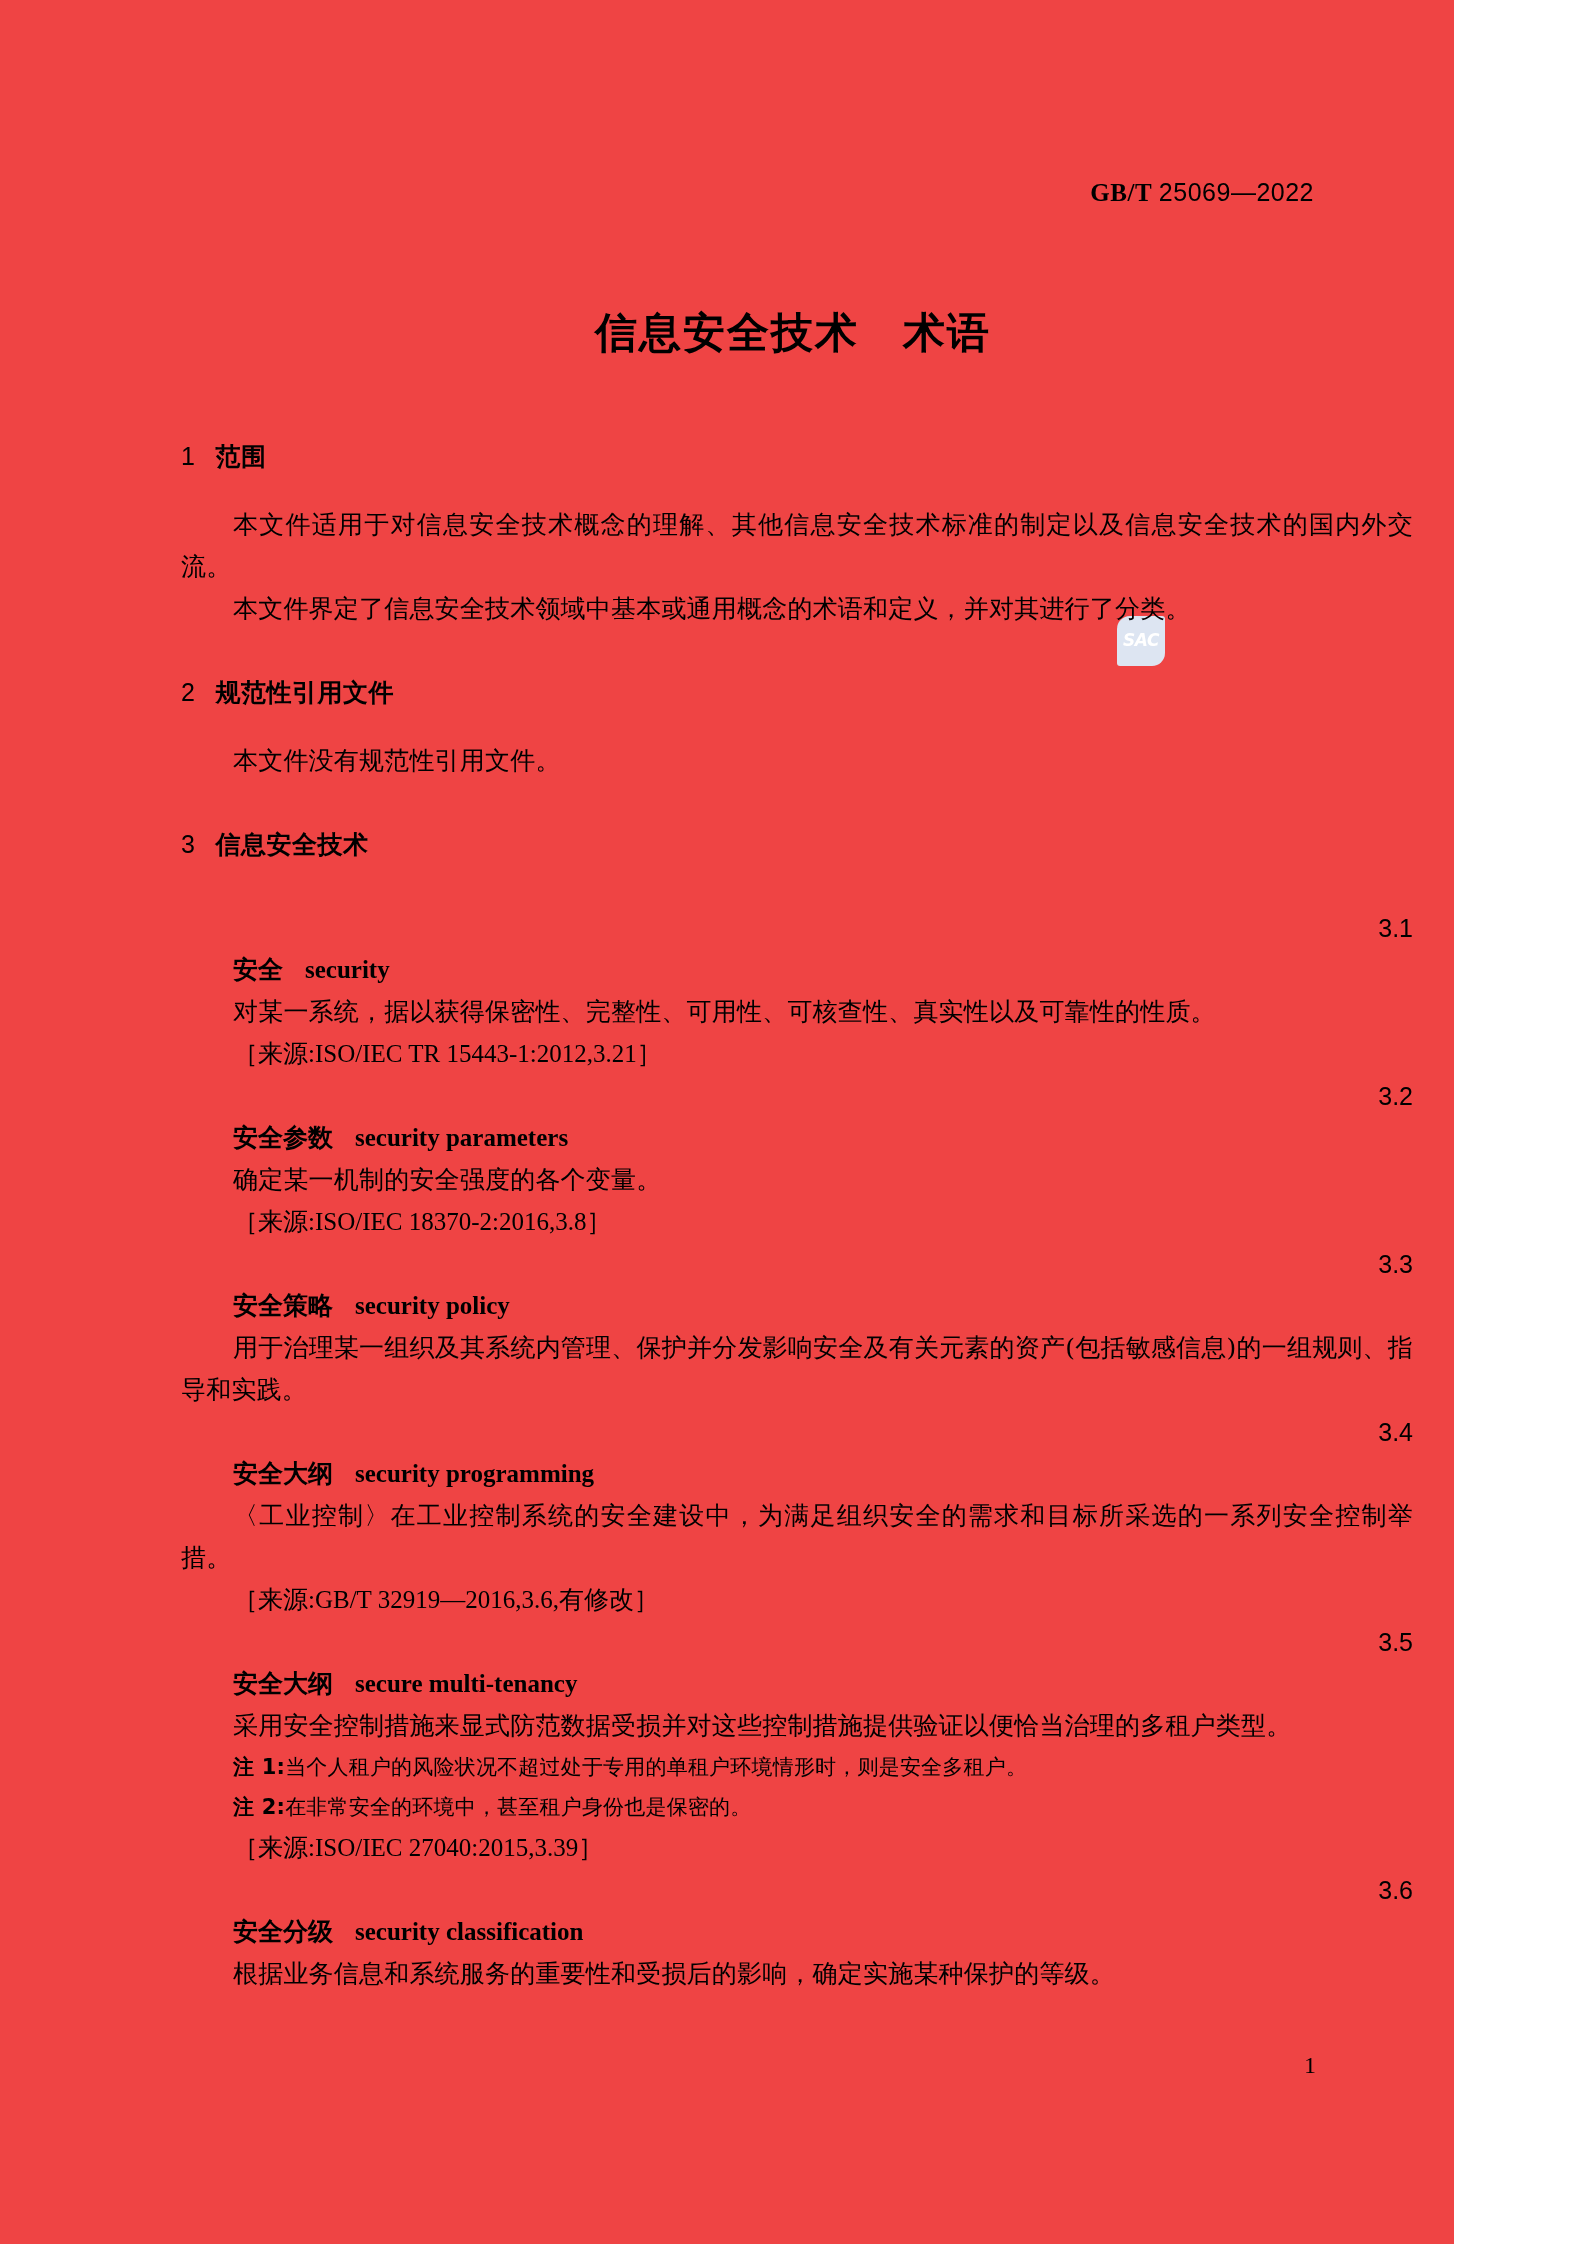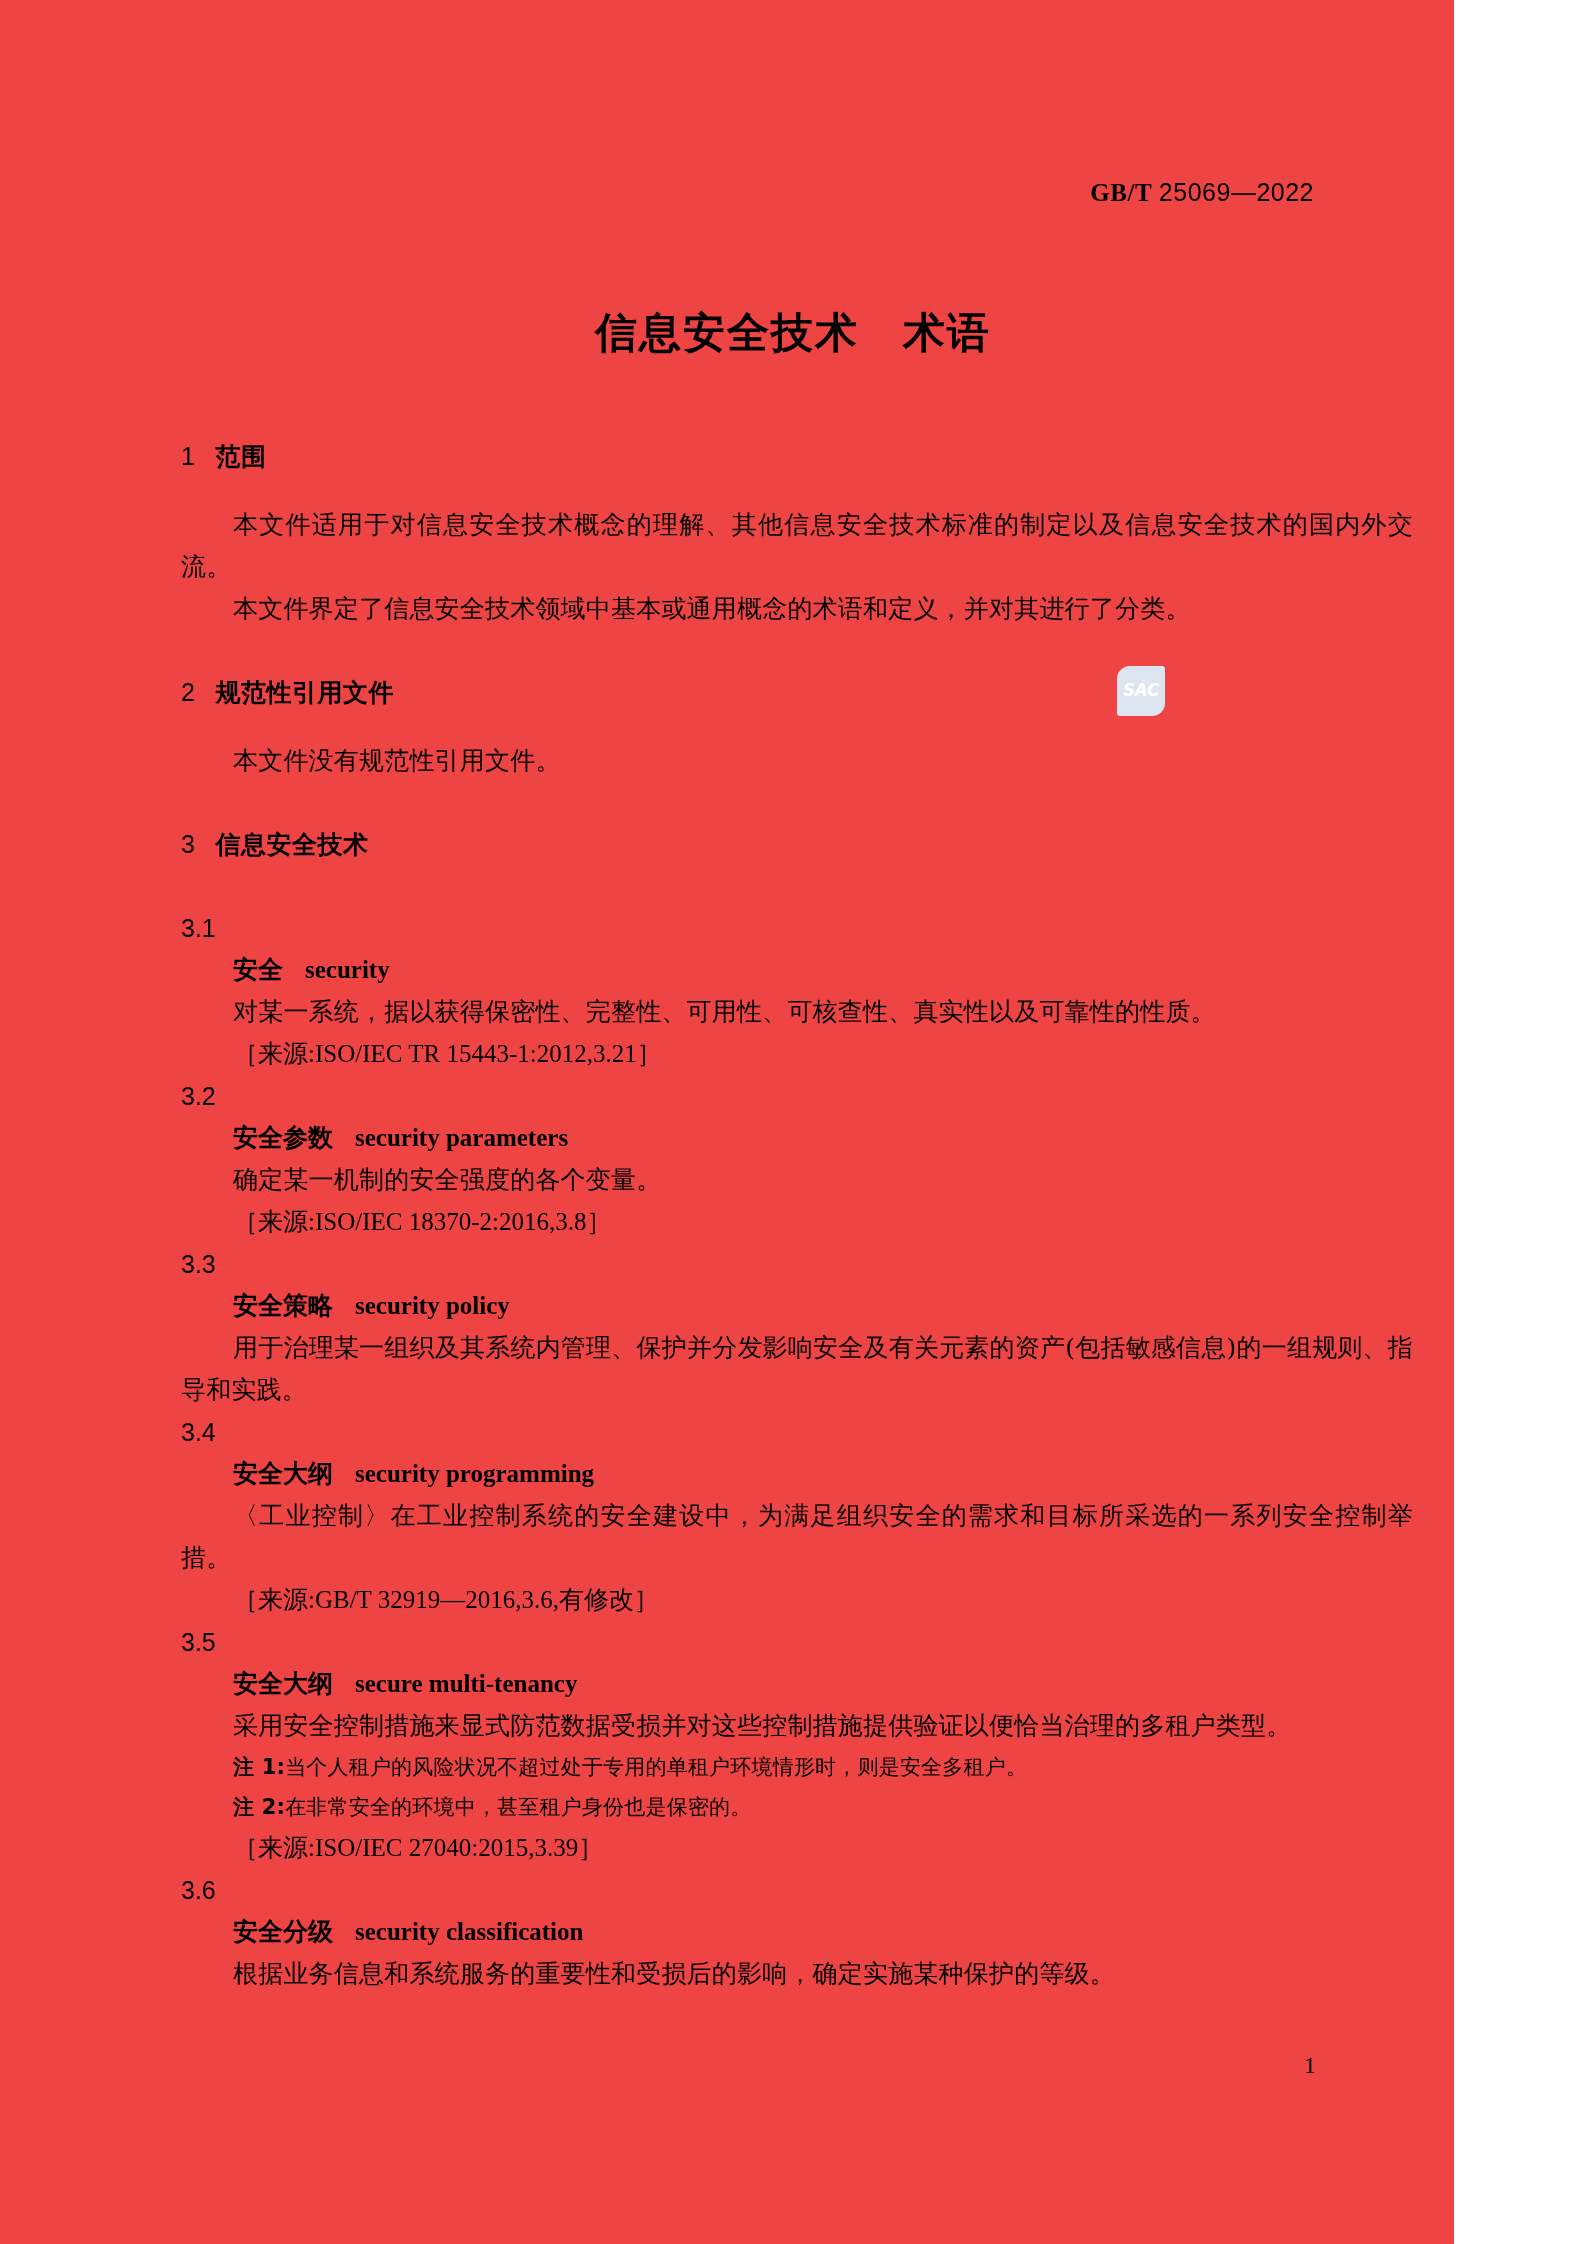--- a/index.html
+++ b/index.html
@@ -91,20 +91,21 @@
   .sp-before-clause { height: 46px; }
   .sp-after-clause  { height: 30px; }
   .sp-sec3          { height: 46px; }
 
   
   .term-num {
     font-family: "Liberation Sans", "DejaVu Sans", sans-serif;
     font-size: 25px;
     line-height: 42px;
     margin: 0;
+    text-align: right;
   }
   .term-body {
     margin-left: 52px;
   }
   .term-title {
     font-family: "DejaVu Sans", "Liberation Serif", serif;
     font-size: 25px;
     line-height: 42px;
     font-weight: bold;
     margin: 0;
@@ -148,21 +149,21 @@
     font-size: 25px;
     line-height: 42px;
     margin: 0;
     white-space: nowrap;
   }
 
   
   .watermark {
     position: absolute;
     left: 1117px;
-    top: 666px;
+    top: 616px;
     width: 48px;
     height: 50px;
   }
   .watermark .badge {
     width: 48px;
     height: 50px;
     background: #dde5f2;
     border-radius: 13px 3px 13px 3px;
     position: relative;
   }

